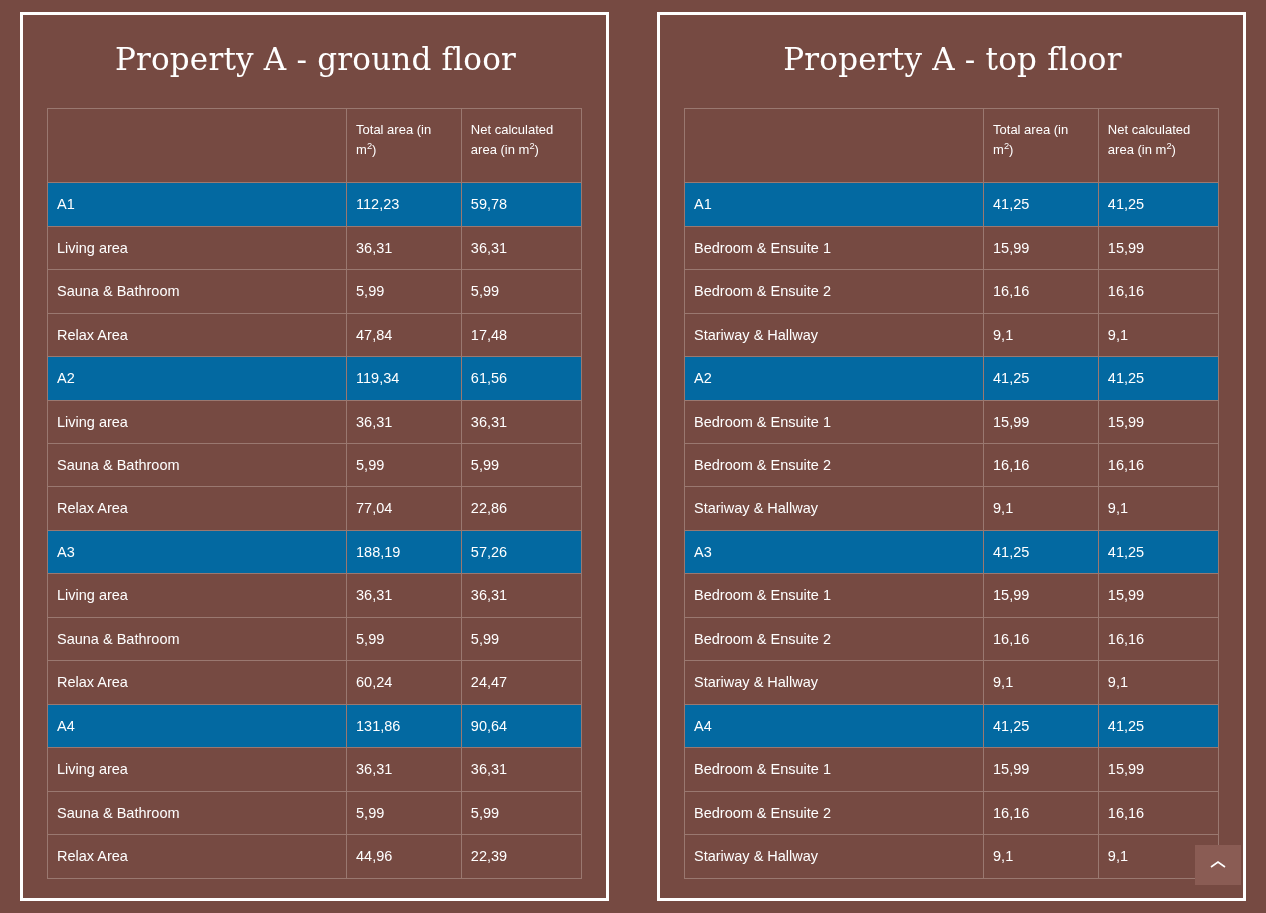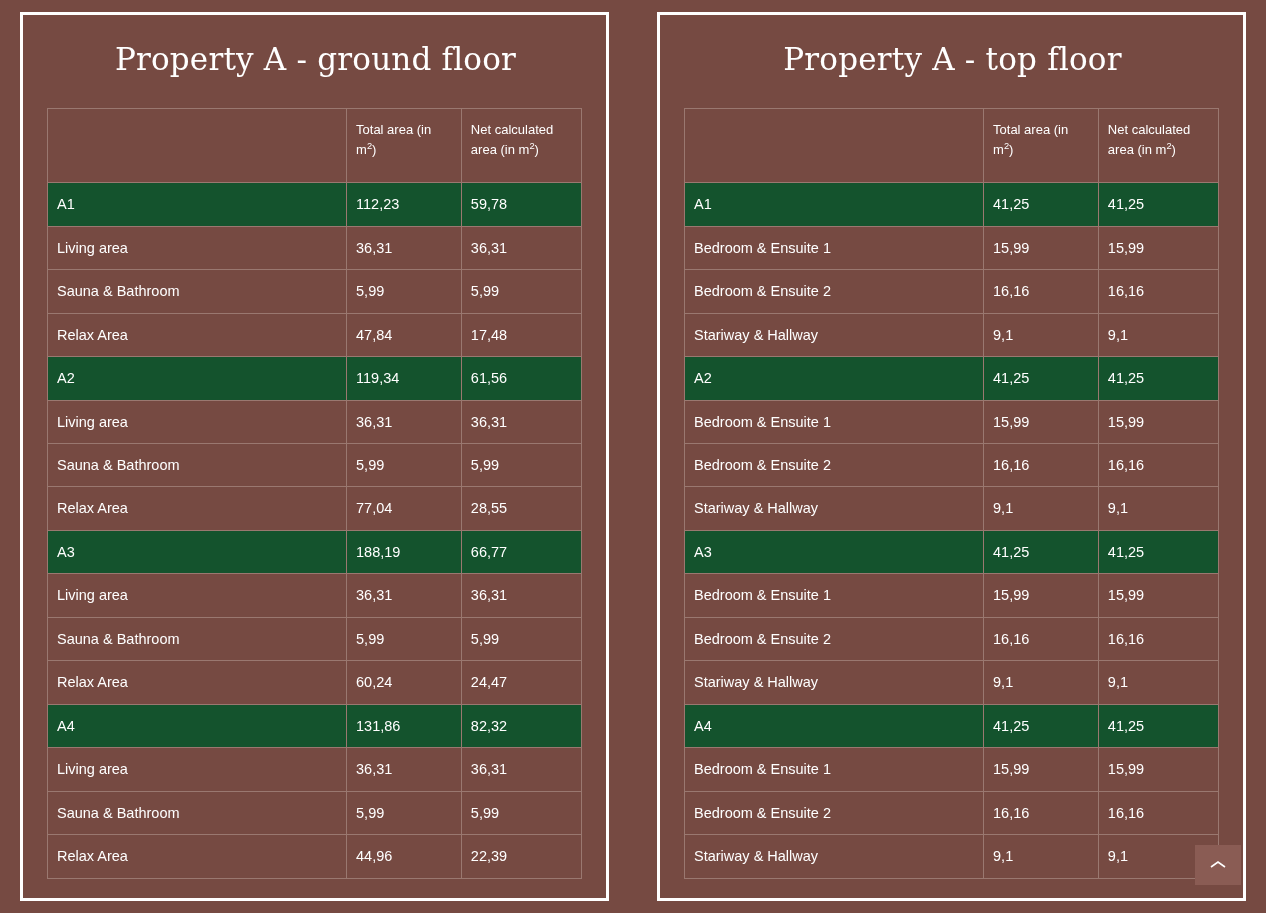--- a/index.html
+++ b/index.html
@@ -64,21 +64,21 @@
   }
   table.area-table thead th {
     height: 52px;
     font-size: 13px;
     padding-top: 11px;
   }
   table.area-table thead th.blank {
     border-top-color: #9a7870;
   }
   table.area-table tbody tr.group td {
-    background: #14532d;
+    background: #0369a1;
   }
   table.area-table tbody tr.item td {
     background: transparent;
   }
   .scroll-top {
     position: absolute;
     right: 25px;
     bottom: 28px;
     width: 46px;
     height: 40px;
@@ -143,46 +143,46 @@
             <td>36,31</td>
           </tr>
           <tr class="item">
             <td>Sauna &amp; Bathroom</td>
             <td>5,99</td>
             <td>5,99</td>
           </tr>
           <tr class="item">
             <td>Relax Area</td>
             <td>77,04</td>
-            <td>28,55</td>
+            <td>22,86</td>
           </tr>
           <tr class="group">
             <td>A3</td>
             <td>188,19</td>
-            <td>66,77</td>
+            <td>57,26</td>
           </tr>
           <tr class="item">
             <td>Living area</td>
             <td>36,31</td>
             <td>36,31</td>
           </tr>
           <tr class="item">
             <td>Sauna &amp; Bathroom</td>
             <td>5,99</td>
             <td>5,99</td>
           </tr>
           <tr class="item">
             <td>Relax Area</td>
             <td>60,24</td>
             <td>24,47</td>
           </tr>
           <tr class="group">
             <td>A4</td>
             <td>131,86</td>
-            <td>82,32</td>
+            <td>90,64</td>
           </tr>
           <tr class="item">
             <td>Living area</td>
             <td>36,31</td>
             <td>36,31</td>
           </tr>
           <tr class="item">
             <td>Sauna &amp; Bathroom</td>
             <td>5,99</td>
             <td>5,99</td>

